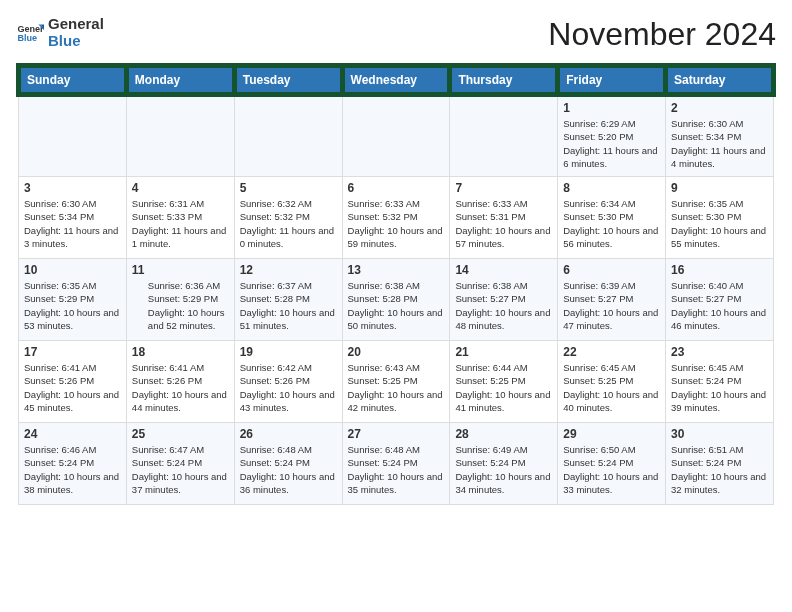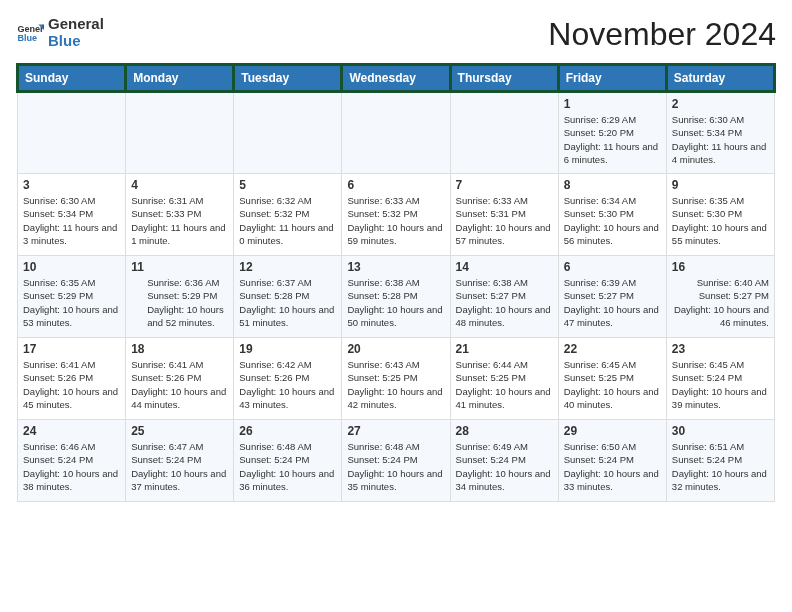--- a/index.html
+++ b/index.html
@@ -42,21 +42,21 @@
       border-collapse: collapse;
       border: 1px solid #ccc;
     }
     .calendar th {
       background-color: #2e75b6;
       color: #fff;
       font-size: 12px;
       font-weight: bold;
       padding: 5px 6px;
       text-align: left;
-      border: 3px solid #14532d;
+      border: 5px solid #14532d;
     }
     .calendar td {
       width: calc(100% / 7);
       vertical-align: top;
       padding: 4px 5px;
       font-size: 10px;
       color: #333;
       border: 1px solid #ddd;
       height: 82px;
     }
@@ -210,21 +210,21 @@
 Daylight: 10 hours and 48 minutes.</div>
         </td>
         <td>
           <span class="day-num">6</span>
           <div class="day-info" style="white-space: pre-line;">Sunrise: 6:39 AM
 Sunset: 5:27 PM
 Daylight: 10 hours and 47 minutes.</div>
         </td>
         <td>
           <span class="day-num">16</span>
-          <div class="day-info" style="white-space: pre-line; text-align: right;">Sunrise: 6:40 AM
+          <div class="day-info" style="white-space: pre-line;">Sunrise: 6:40 AM
 Sunset: 5:27 PM
 Daylight: 10 hours and 46 minutes.</div>
         </td>
       </tr>
       <tr>
         <td>
           <span class="day-num">17</span>
           <div class="day-info" style="white-space: pre-line;">Sunrise: 6:41 AM
 Sunset: 5:26 PM
 Daylight: 10 hours and 45 minutes.</div>

